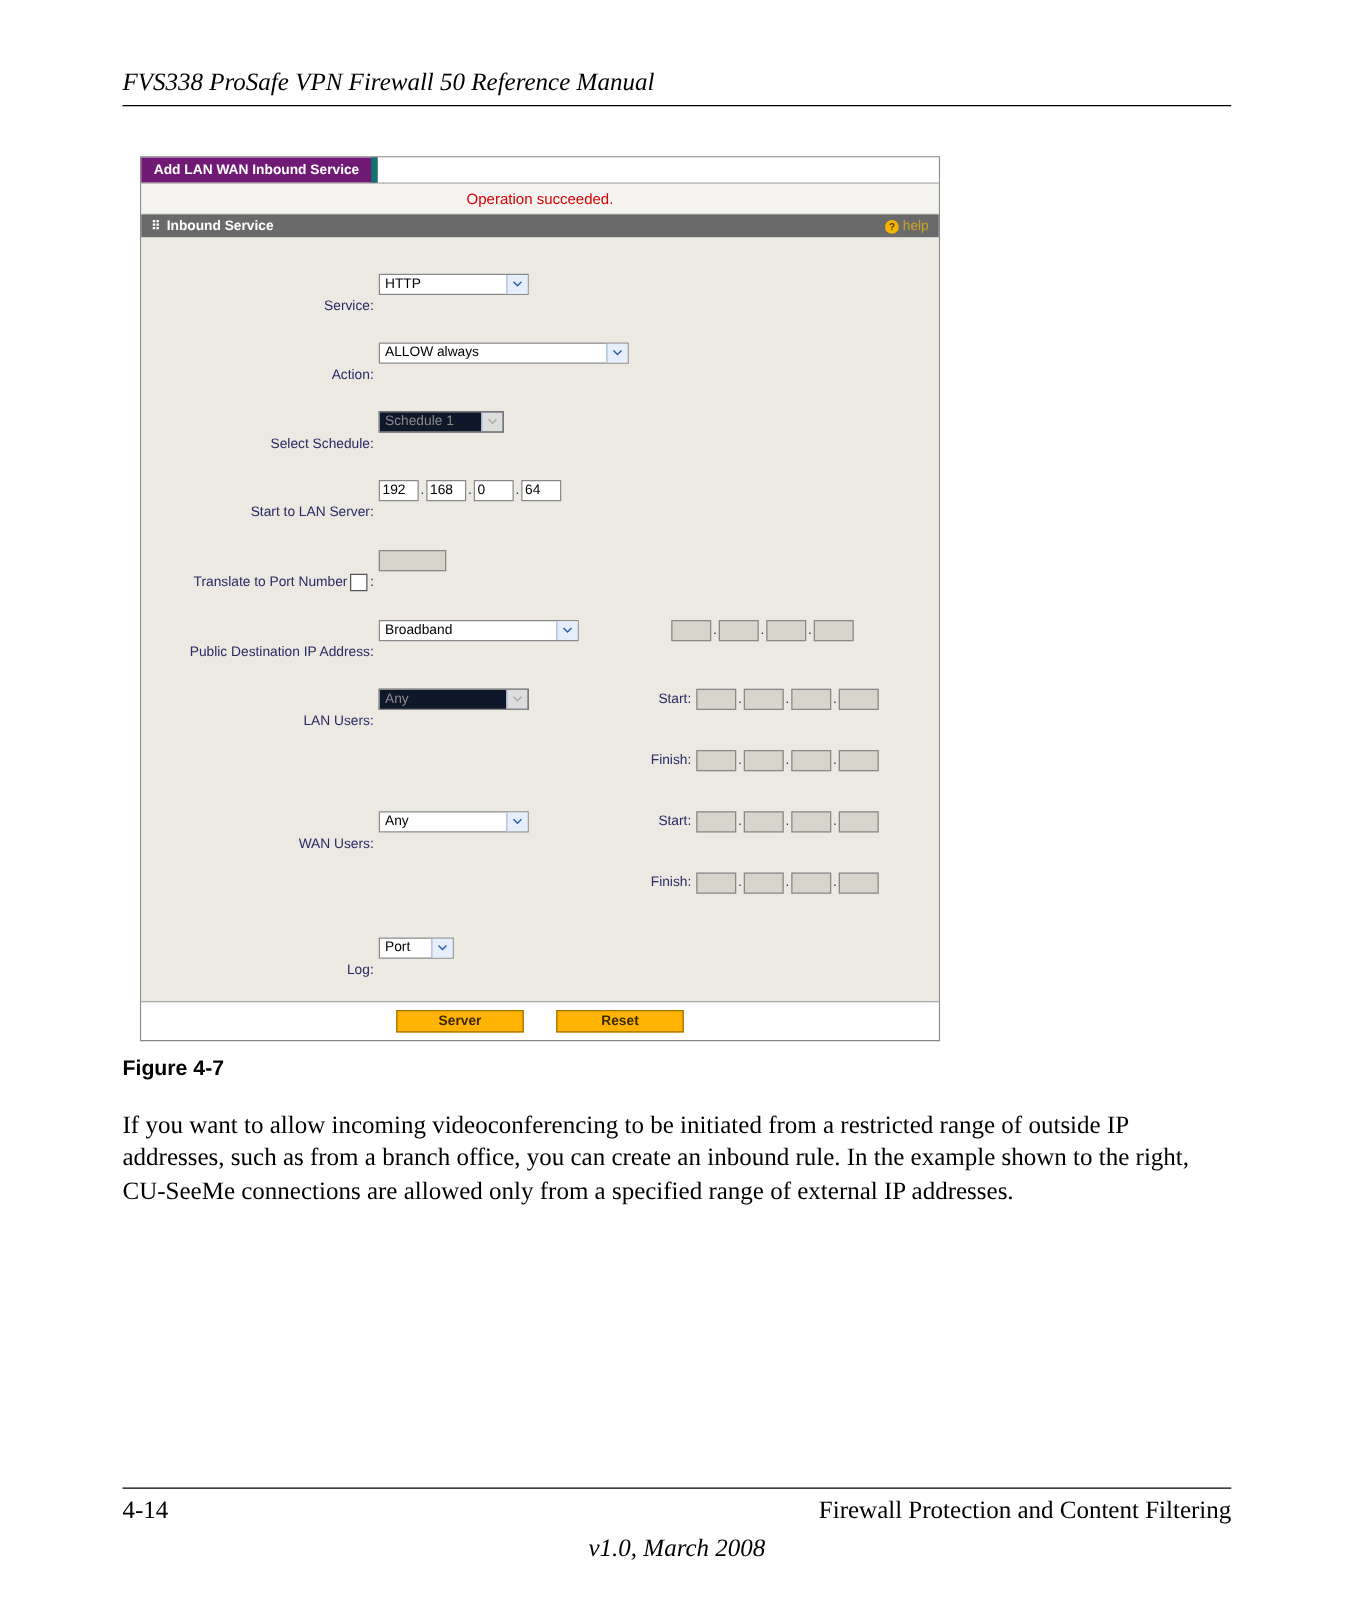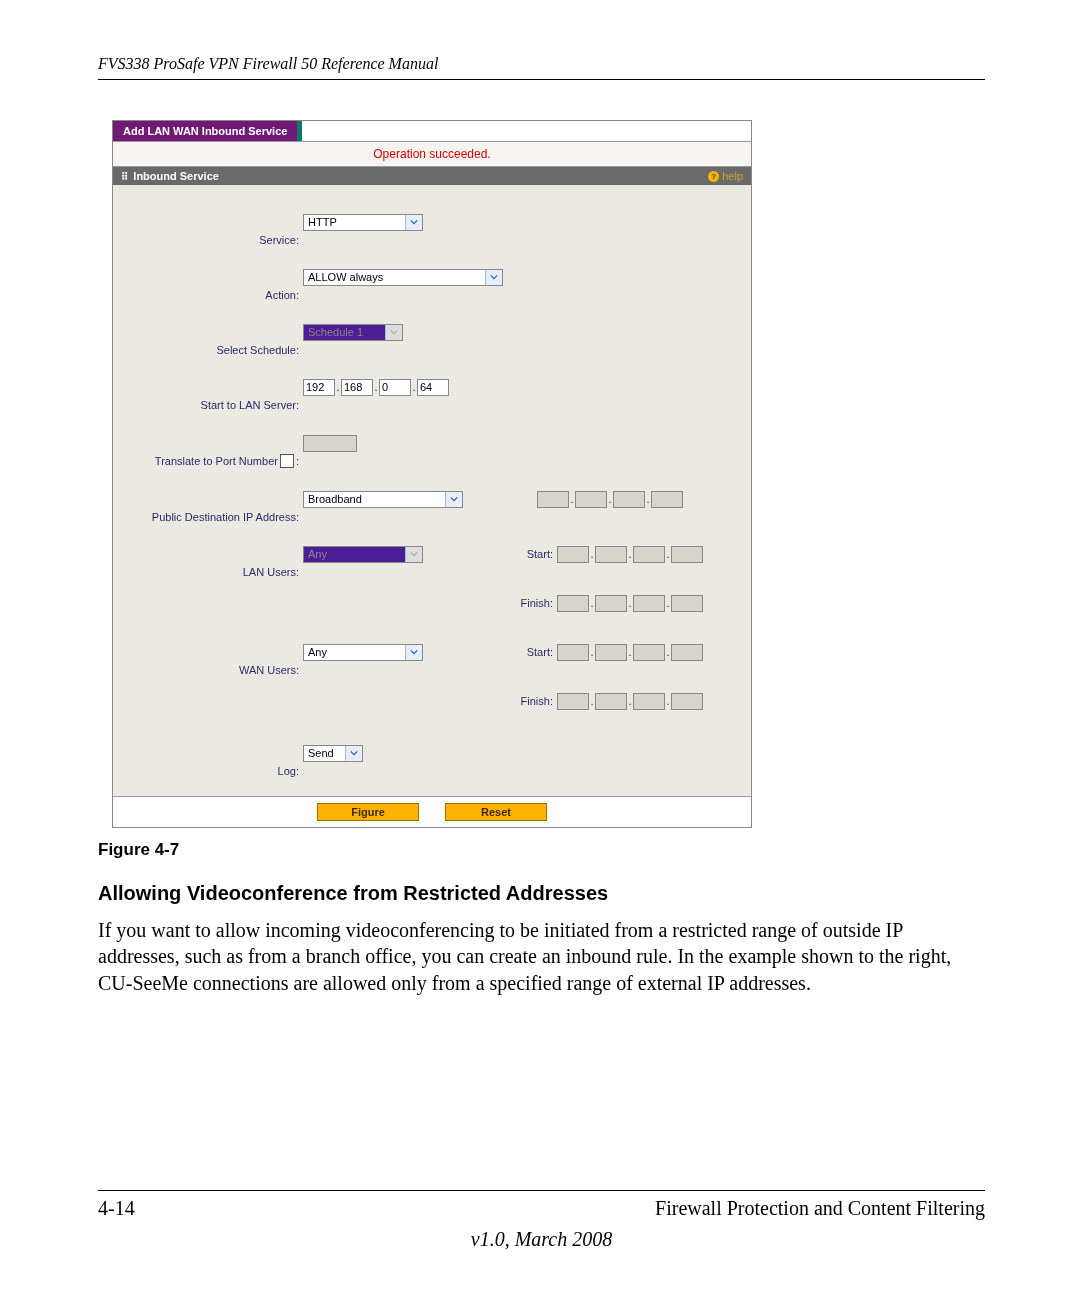--- a/index.html
+++ b/index.html
@@ -13,21 +13,21 @@
     color: #000;
   }
   .page {
     padding: 55px 95px 40px 98px;
     box-sizing: border-box;
     height: 100%;
     position: relative;
   }
   .doc-header {
     font-style: italic;
-    font-size: 16px;
+    font-size: 20px;
     border-bottom: 1.5px solid #000;
     padding-bottom: 6px;
     margin-bottom: 40px;
   }
   .screenshot {
     margin: 0 0 10px 14px;
     width: 640px;
     border: 1px solid #888;
     font-family: Verdana, Arial, sans-serif;
     font-size: 11px;
@@ -110,21 +110,21 @@
   .sel {
     display: inline-flex;
     align-items: center;
     background: #fff;
     border: 1px solid #888;
     height: 17px;
     font-size: 11px;
     color: #000;
     box-sizing: border-box;
   }
-  .sel.disabled { background: #4c1d95; color: #888; }
+  .sel.disabled { background: #0f172a; color: #888; }
   .sel-text { padding: 0 4px; flex:1; white-space: nowrap; }
   .sel-arrow {
     width: 16px; height: 100%;
     background: #e6eefb;
     border-left: 1px solid #a8b8d8;
     display: flex; align-items: center; justify-content: center;
   }
   .sel-arrow svg { width: 8px; height: 8px; }
   .ip-box {
     display: inline-block;
@@ -364,39 +364,38 @@
             <span class="dot">.</span>
             <span class="ip-box disabled"></span>
             <span class="dot">.</span>
             <span class="ip-box disabled"></span>
         </div>
       </div>
 
       <div class="form-row" style="margin-top:10px">
         <div class="form-label">Log:</div>
         <div class="sel" style="width:60px">
-          <span class="sel-text">Send</span>
+          <span class="sel-text">Port</span>
           <span class="sel-arrow">
               <svg viewBox="0 0 10 10">
                 <path d="M1 3 L5 7 L9 3" fill="none" stroke="#2a5db0" stroke-width="1.5"></path>
               </svg>
             </span>
         </div>
       </div>
     </div>
 
     <div class="btn-bar">
-      <div class="btn">Figure</div>
+      <div class="btn">Server</div>
       <div class="btn">Reset</div>
     </div>
   </div>
 
   <div class="fig-caption">Figure 4-7</div>
 
-  <div class="section-heading">Allowing Videoconference from Restricted Addresses</div>
 
   <p class="body-text">If you want to allow incoming videoconferencing to be initiated from a restricted range of outside IP addresses, such as from a branch office, you can create an inbound rule. In the example shown to the right, CU-SeeMe connections are allowed only from a specified range of external IP addresses.</p>
 
   <div class="footer">
     <div class="footer-row">
       <span>4-14</span>
       <span>Firewall Protection and Content Filtering</span>
     </div>
     <div class="footer-version">v1.0, March 2008</div>
   </div>

